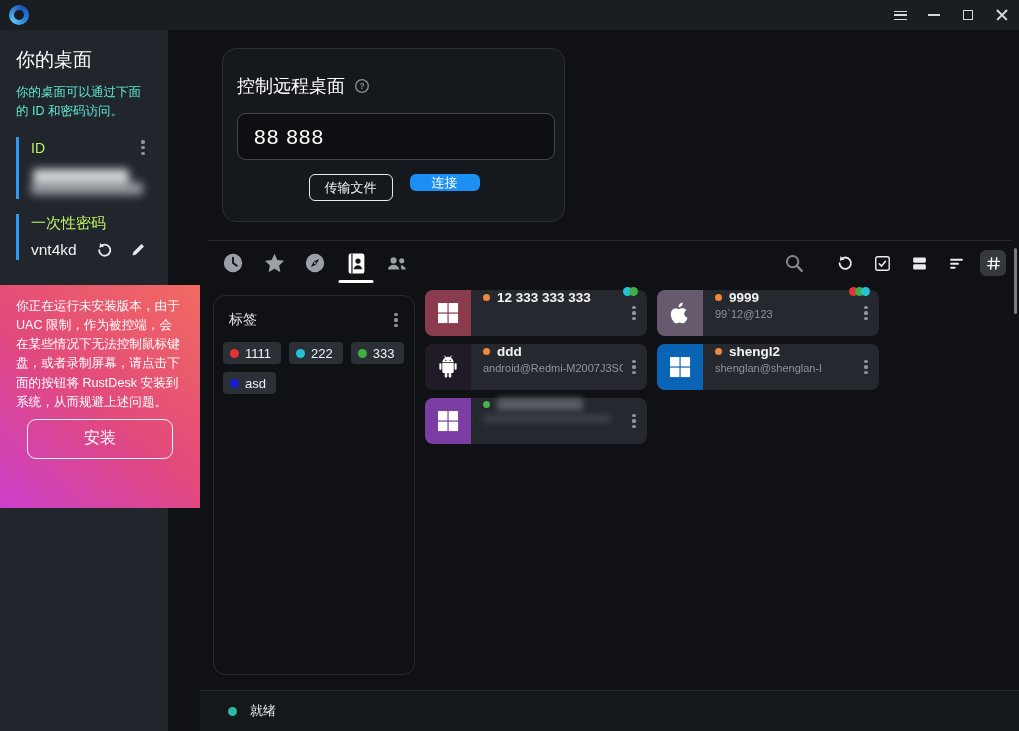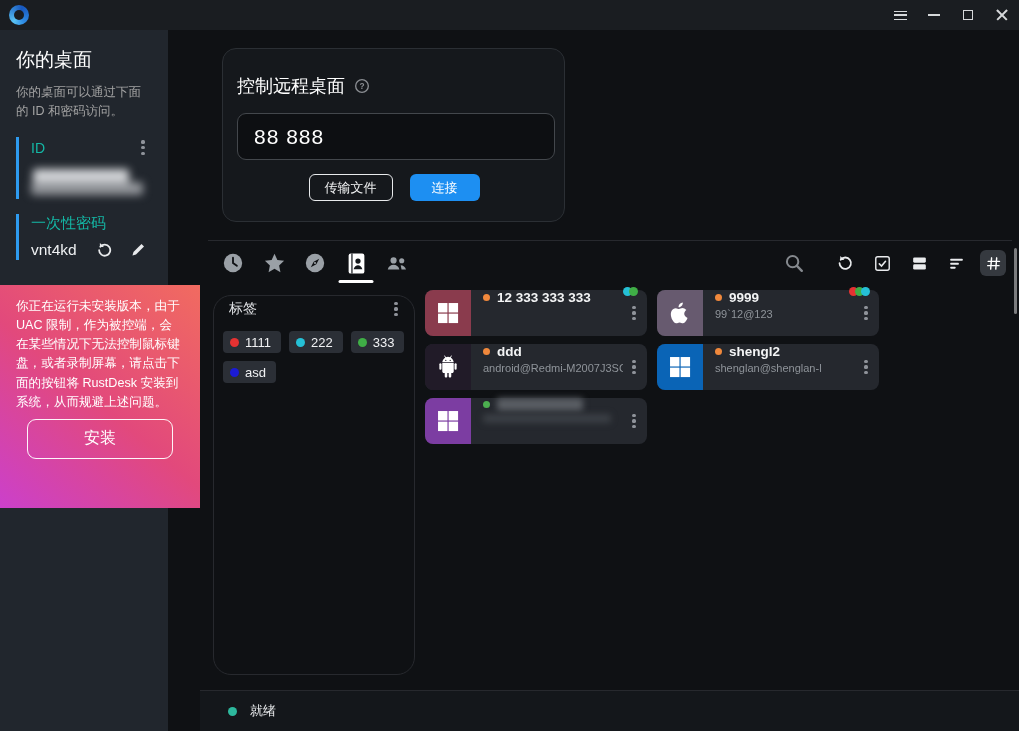--- a/index.html
+++ b/index.html
@@ -19,24 +19,24 @@
   .ham { width:13px; height:9px; border-top:1.6px solid #d6d8da; border-bottom:1.6px solid #d6d8da; position:relative; }
   .ham::after { content:""; position:absolute; left:0; right:0; top:2.8px; height:1.6px; background:#d6d8da; }
   .min { width:12px; height:1.6px; background:#d6d8da; }
   .max { width:10px; height:10px; border:1.6px solid #d6d8da; }
   .cls { position:relative; width:12px; height:12px; }
   .cls::before,.cls::after { content:""; position:absolute; left:-1px; top:5px; width:14px; height:1.6px; background:#d6d8da; }
   .cls::before { transform:rotate(45deg);} .cls::after { transform:rotate(-45deg);}
   
   .sidebar { position:absolute; top:30px; left:0; width:168px; bottom:0; background:#21262d; }
   .sb-title { font-size:19px; font-weight:500; color:#fff; margin:17px 16px 0; }
-  .sb-desc { font-size:12.5px; line-height:1.55; color:#a3a3a3; margin:10px 16px 0; }
+  .sb-desc { font-size:12.5px; line-height:1.55; color:#5eead4; margin:10px 16px 0; }
   .sb-block { margin:15px 16px 0; border-left:3px solid #2e9bf0; padding-left:12px; }
   .sb-label-row { display:flex; align-items:center; }
-  .sb-label { font-size:14px; color:#14b8a6; }
+  .sb-label { font-size:14px; color:#bef264; }
   .kebab { width:18px; height:22px; display:flex; flex-direction:column; align-items:center; justify-content:center; gap:2.5px; cursor:pointer; }
   .kebab i { width:3.2px; height:3.2px; border-radius:50%; background:#8f939a; }
   .blur-id { margin-top:8px; height:32px; position:relative; filter:blur(4px); }
   .blur-id b { position:absolute; border-radius:3px; }
   .blur-id b:nth-child(1){ left:2px; top:2px; width:96px; height:14px; background:#d3d5d8; }
   .blur-id b:nth-child(2){ left:0; top:15px; width:112px; height:13px; background:#93969b; }
   .pw-row { display:flex; align-items:center; margin-top:7px; }
   .pw-value { font-size:15.5px; color:#eef0f2; }
   .pw-icons { margin-left:auto; display:flex; gap:13px; padding-right:4px; }
   .icon-btn { width:20px; height:20px; display:flex; align-items:center; justify-content:center; cursor:pointer; }
@@ -52,37 +52,37 @@
   .main { position:absolute; top:30px; left:200px; right:0; bottom:0; background:#0f1114; }
   .connect-card { position:absolute; left:22px; top:18px; width:343px; height:174px;
     background:#15181c; border:1px solid #2b2f34; border-radius:14px; padding:25px 12px 0 14px; }
   .cc-title-row { display:flex; align-items:center; gap:9px; }
   .cc-title { font-size:18px; color:#fff; font-weight:500; }
   .cc-input { margin-top:15px; width:318px; height:47px; background:#0d0f12; border:1px solid #43474c;
     border-radius:9px; color:#fff; font-size:21px; padding:0 16px; font-family:inherit; letter-spacing:1px; }
   .cc-btn-row { margin-top:14px; display:flex; justify-content:center; gap:17px; padding-right:1px; }
   .btn-transfer { width:84px; height:27px; background:transparent; border:1px solid #e8eaec; border-radius:6px;
     color:#f2f3f4; font-size:13px; cursor:pointer; font-family:inherit; }
-  .btn-connect { width:70px; height:27px; background:#1d8ff2; border:none; border-radius:6px;
+  .btn-connect { width:70px; height:17px; background:#1d8ff2; border:none; border-radius:6px;
     color:#fff; font-size:13px; cursor:pointer; font-family:Liberation Sans, sans-serif; }
   .divider { position:absolute; top:210px; left:8px; right:7px; height:1px; background:#27292e; }
   
   .toolbar { position:absolute; top:211px; left:0; right:0; height:44px; display:flex; align-items:center; }
   .tabs { display:flex; align-items:center; gap:17px; padding-left:21px; }
   .tab { position:relative; width:24px; height:24px; display:flex; align-items:center; justify-content:center; cursor:pointer; }
   .tab .underline { display:none; }
   .tab.selected .underline { display:block; position:absolute; left:50%; transform:translateX(-50%); bottom:-8px;
     width:35px; height:3px; border-radius:2px; background:#fff; }
   .actions { margin-left:auto; display:flex; align-items:center; gap:11px; padding-right:13px; }
   .act { width:26px; height:26px; display:flex; align-items:center; justify-content:center; border-radius:6px; cursor:pointer; }
   .act.search { margin-right:14px; }
   .act.selected { background:#35393f; }
   
   .content { position:absolute; top:260px; left:13px; right:9px; bottom:41px; display:flex; gap:10px; }
-  .tags-panel { width:202px; height:380px; margin-top:5px; border:1px solid #27292e; border-radius:18px; padding:2px 9px; }
+  .tags-panel { width:202px; height:380px; margin-top:5px; border:1px solid #27292e; border-radius:12px; padding:13px 9px; }
   .tags-head { display:flex; align-items:center; padding:0 0 0 6px; }
   .tags-title { font-size:14px; color:#e3e5e8; }
   .tags-head .kebab { margin-left:auto; }
   .chips { margin-top:11px; display:flex; flex-wrap:wrap; gap:8px; }
   .chip { height:22px; display:flex; align-items:center; gap:6px; background:#2b2f36; border-radius:4px;
     padding:0 10px 0 7px; font-size:13px; color:#f0f1f3; cursor:pointer; }
   .chip i { width:9px; height:9px; border-radius:50%; }
   
   .peer-grid { flex:1; display:grid; grid-template-columns:repeat(2,222px); grid-auto-rows:46px; gap:8px 10px; align-content:start; }
   .peer-card { position:relative; background:#25282e; border-radius:8px; display:flex; cursor:pointer; }

